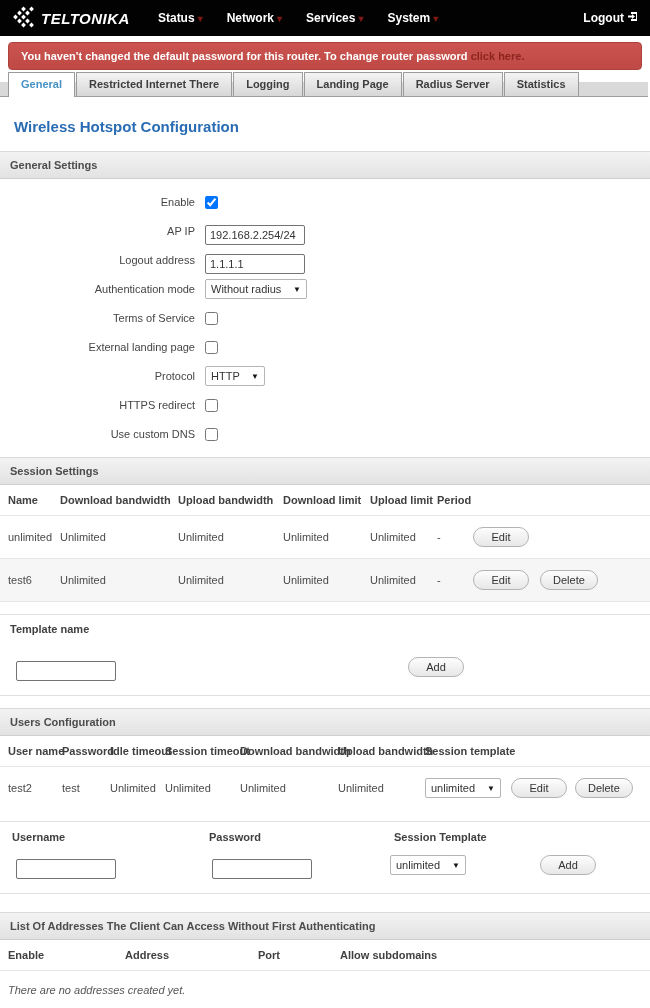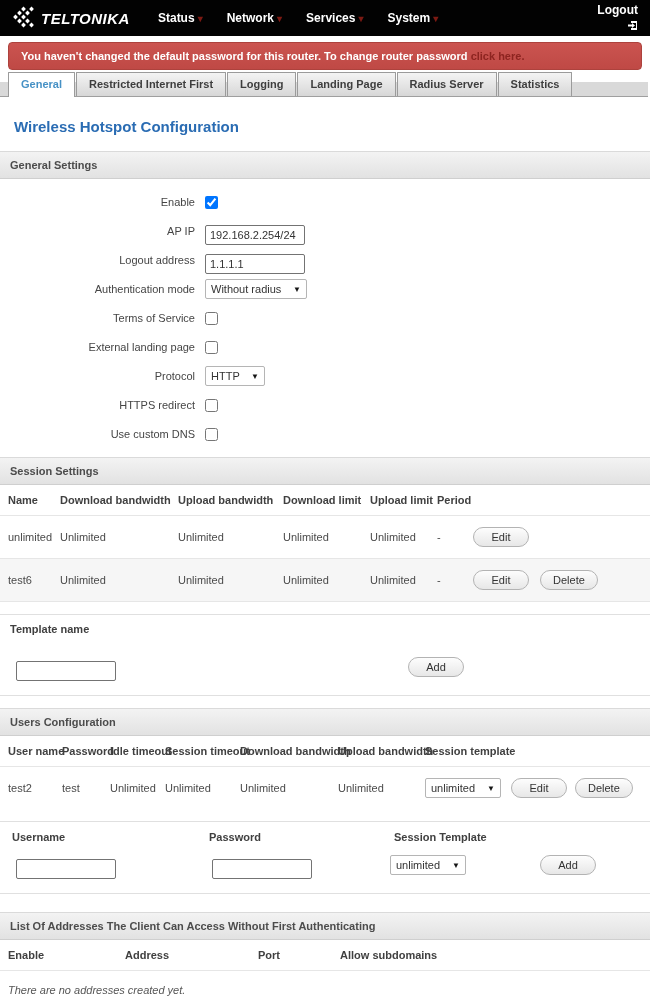--- a/index.html
+++ b/index.html
@@ -14,21 +14,21 @@
   
   .navbar {
     height: 36px; background: #020202;
     display: flex; align-items: center; padding: 0 12px;
   }
   .brand { display: flex; align-items: center; gap: 5px; margin-right: 28px; cursor: pointer; }
   .brand-text { color: #fff; font-weight: bold; font-style: italic; font-size: 15px; letter-spacing: .5px; }
   .nav-menu { display: flex; gap: 24px; flex: 1; }
   .nav-item { color: #fff; font-weight: bold; font-size: 12px; cursor: pointer; white-space: nowrap; }
   .nav-caret { color: #7c1a13; font-size: 10px; margin-left: 3px; }
-  .logout { color: #fff; font-weight: bold; font-size: 12px; display: flex; align-items: flex-end; gap: 3px; cursor: pointer; flex-direction: column; }
+  .logout { color: #fff; font-weight: bold; font-size: 12px; display: flex; align-items: center; gap: 3px; cursor: pointer; }
 
   
   .alert {
     margin: 6px 8px 12px 8px;
     background: linear-gradient(#cb5450, #bf4945);
     border: 1px solid #ad423d;
     border-radius: 4px;
     padding: 7px 12px;
     color: #fff; font-weight: bold; font-size: 11px;
   }
@@ -163,21 +163,21 @@
   </span>
 </div>
 
 <div class="alert">
   <span>You haven't changed the default password for this router. To change router password</span>
   <span class="alert-link">click here.</span>
 </div>
 
 <div class="tab-strip">
   <span class="tab active">General</span>
-  <span class="tab">Restricted Internet First</span>
+  <span class="tab">Restricted Internet There</span>
   <span class="tab">Logging</span>
   <span class="tab">Landing Page</span>
   <span class="tab">Radius Server</span>
   <span class="tab">Statistics</span>
 </div>
 
 <div class="page-title">Wireless Hotspot Configuration</div>
 
 <div class="section-header">General Settings</div>
 

